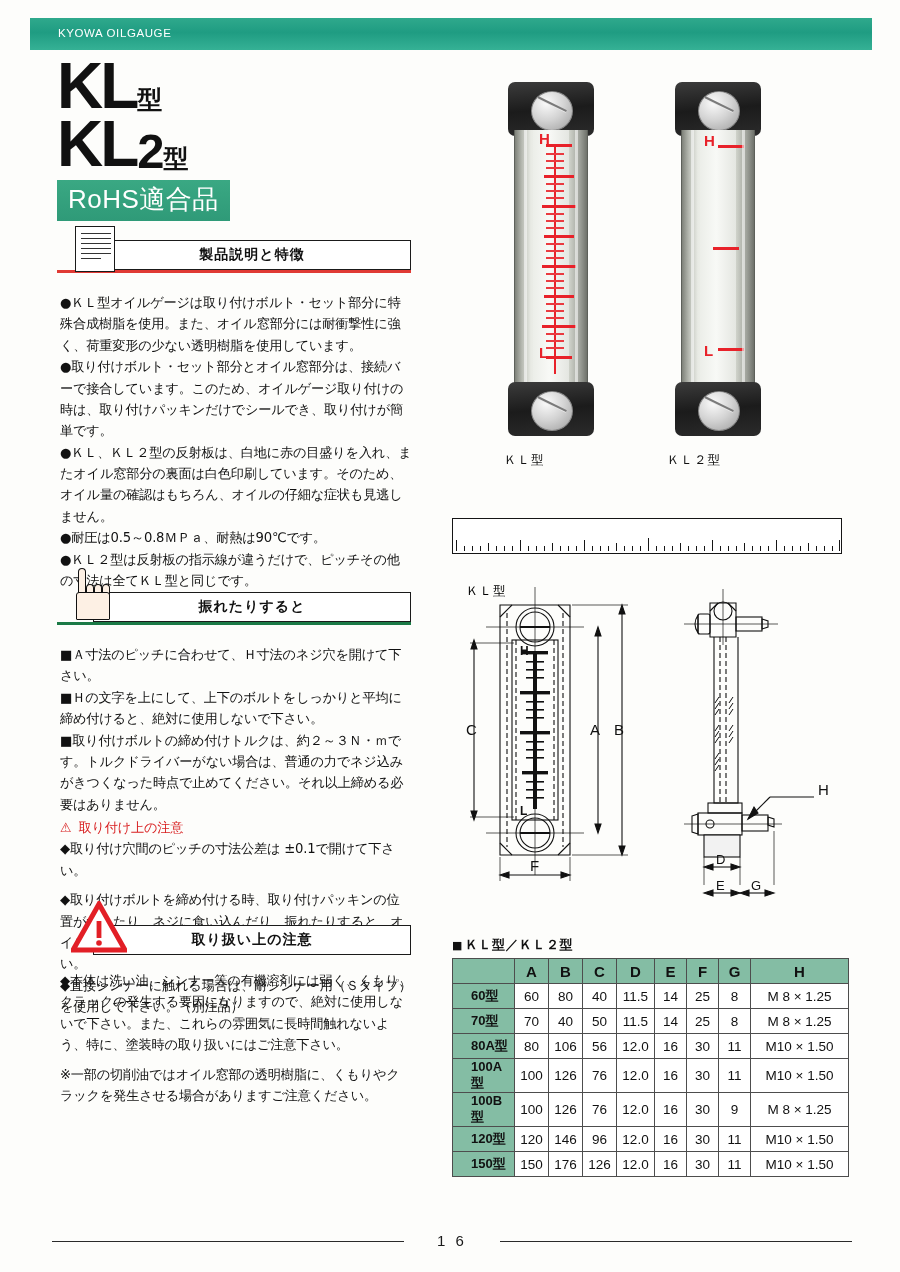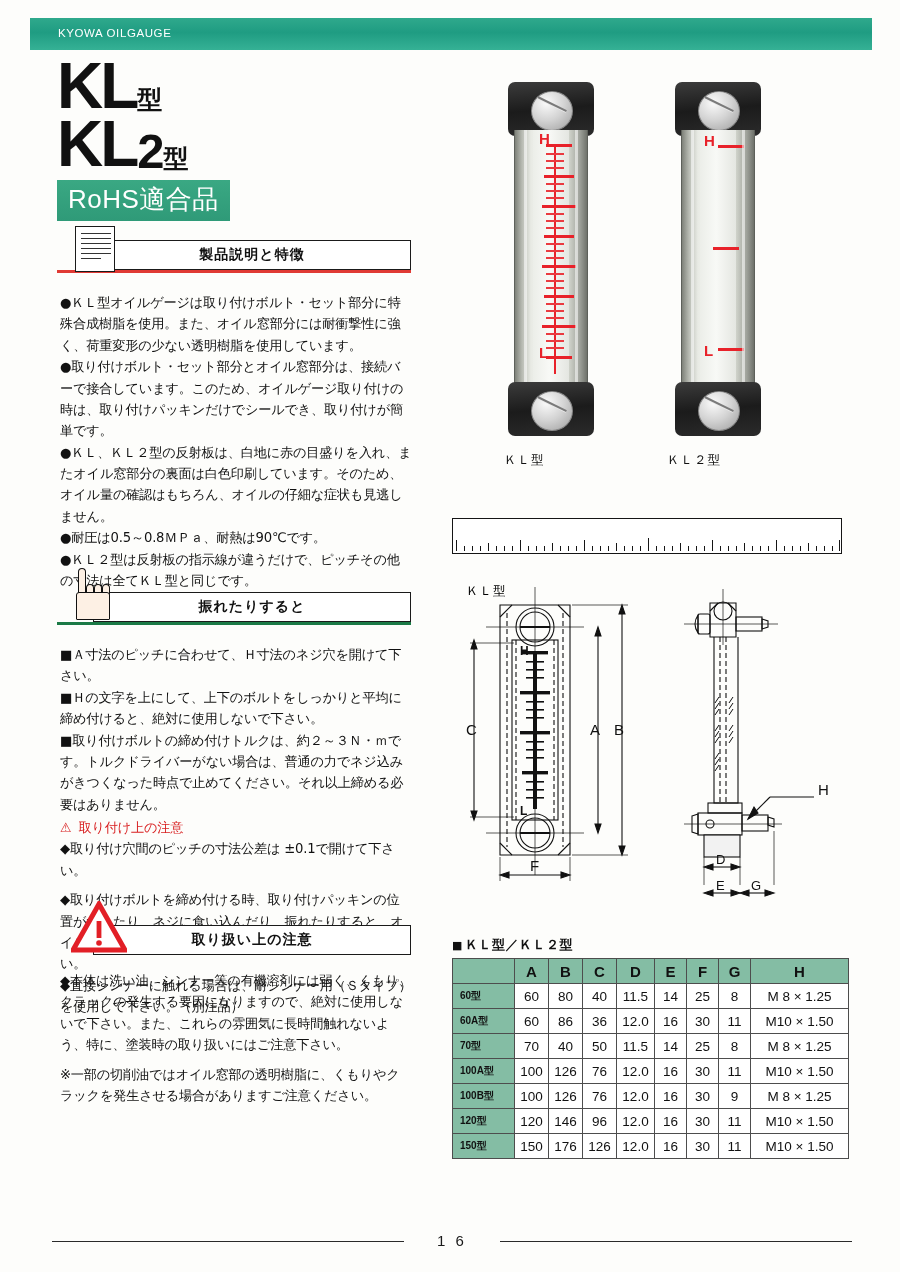--- a/index.html
+++ b/index.html
@@ -182,22 +182,22 @@
     position: absolute; left: 452px; top: 958px;
     border-collapse: collapse; font-size: 13.5px;
     font-family: "Liberation Sans", sans-serif;
   }
   table.dim th, table.dim td {
     border: 1px solid #4d4d4d; text-align: center;
     height: 25px; color: #111;
   }
   table.dim thead th { background: #84bda4; font-weight: bold; font-size: 15px; }
   table.dim tbody th {
-    background: #84bda4; font-weight: bold; font-size: 10px;
-    text-align: left; padding-left: 7px; width: 62px;
+    background: #84bda4; font-weight: bold; font-size: 13px;
+    text-align: left; padding-left: 18px; width: 62px;
   }
   table.dim td { background: #ffffff; }
   .c-a, .c-b, .c-c { width: 34px; }
   .c-d { width: 38px; }
   .c-e, .c-f, .c-g { width: 32px; }
   .c-h { width: 98px; }
 
   
   .footer { position: absolute; left: 52px; top: 1232px; width: 800px; height: 20px; }
   .footer .line { position: absolute; top: 9px; height: 1.3px; background: #2a2a2a; }
@@ -589,40 +589,40 @@
         <td class="c-a">60</td>
         <td class="c-b">80</td>
         <td class="c-c">40</td>
         <td class="c-d">11.5</td>
         <td class="c-e">14</td>
         <td class="c-f">25</td>
         <td class="c-g">8</td>
         <td class="c-h">M 8 × 1.25</td>
       </tr>
       <tr>
-        <th>60A型</th>
-        <td class="c-a">60</td>
-        <td class="c-b">86</td>
-        <td class="c-c">36</td>
-        <td class="c-d">12.0</td>
-        <td class="c-e">16</td>
-        <td class="c-f">30</td>
-        <td class="c-g">11</td>
-        <td class="c-h">M10 × 1.50</td>
-      </tr>
-      <tr>
         <th>70型</th>
         <td class="c-a">70</td>
         <td class="c-b">40</td>
         <td class="c-c">50</td>
         <td class="c-d">11.5</td>
         <td class="c-e">14</td>
         <td class="c-f">25</td>
         <td class="c-g">8</td>
         <td class="c-h">M 8 × 1.25</td>
+      </tr>
+      <tr>
+        <th>80A型</th>
+        <td class="c-a">80</td>
+        <td class="c-b">106</td>
+        <td class="c-c">56</td>
+        <td class="c-d">12.0</td>
+        <td class="c-e">16</td>
+        <td class="c-f">30</td>
+        <td class="c-g">11</td>
+        <td class="c-h">M10 × 1.50</td>
       </tr>
       <tr>
         <th>100A型</th>
         <td class="c-a">100</td>
         <td class="c-b">126</td>
         <td class="c-c">76</td>
         <td class="c-d">12.0</td>
         <td class="c-e">16</td>
         <td class="c-f">30</td>
         <td class="c-g">11</td>

